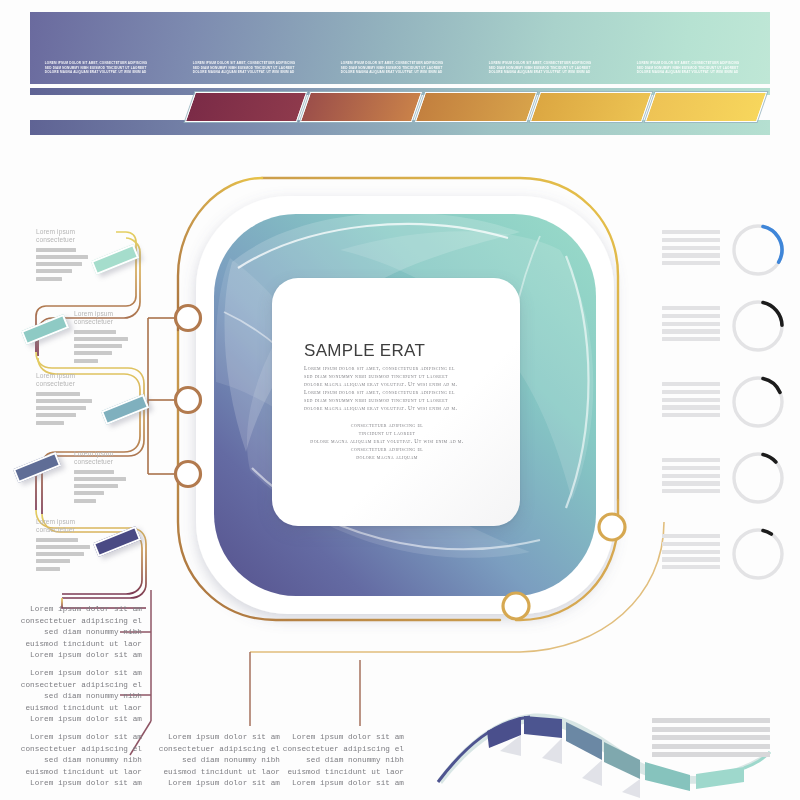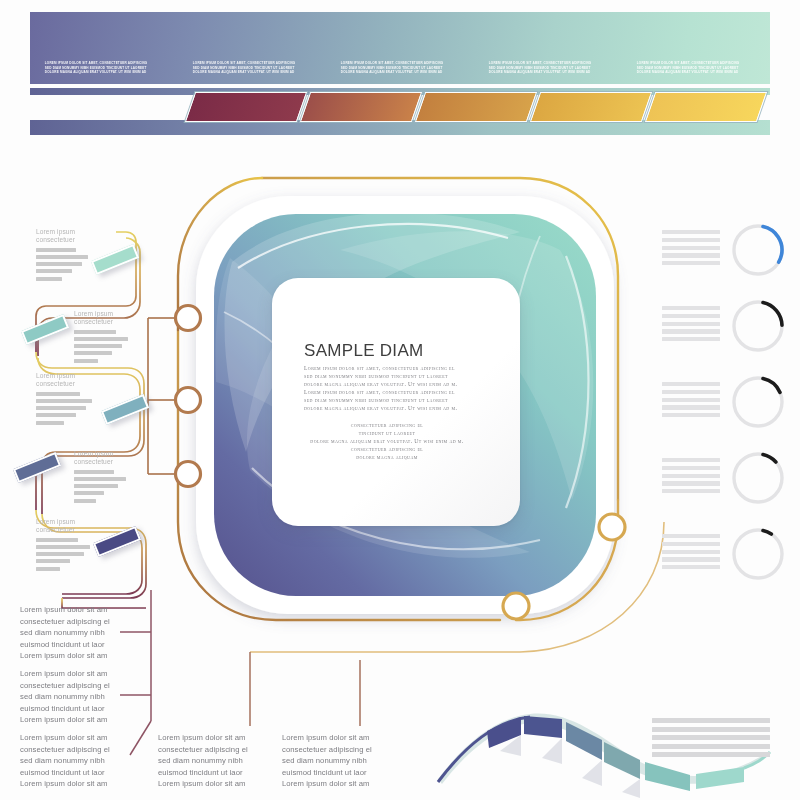--- a/index.html
+++ b/index.html
@@ -85,21 +85,21 @@
   
   .kpi { position: absolute; left: 662px; width: 130px; height: 62px; }
   .kpi .klines { position: absolute; left: 0; top: 8px; width: 58px; }
   .kpi .kline { height: 4.2px; background: #e2e2e4; margin-bottom: 3.6px; border-radius: .5px; }
   .kpi .ring { position: absolute; left: 68px; top: 0; width: 56px; height: 56px; }
 
   
   .btxt {
     position: absolute; width: 122px;
     font-size: 7.7px; line-height: 11.6px; color: #7d7d82;
-    font-family: Liberation Sans, sans-serif; white-space: pre-line; letter-spacing: .05px;
+    font-family: Liberation Mono, monospace; white-space: pre-line; letter-spacing: .05px; text-align: right;
   }
 
   
   .brlines { position: absolute; left: 652px; top: 718px; width: 118px; }
   .brlines .bl { height: 5px; background: #d8d8da; margin-bottom: 3.6px; border-radius: .5px; }
 </style>
 </head>
 <body>
 
 <div id="stage">
@@ -300,21 +300,21 @@
         <div class="lline" style="width: 42px;"></div>
         <div class="lline" style="width: 54px;"></div>
         <div class="lline" style="width: 48px;"></div>
         <div class="lline" style="width: 34px;"></div>
         <div class="lline" style="width: 24px;"></div>
       </div>
       <div class="tab" style="left: 94px; top: 534px; background: rgb(74, 74, 132); transform: rotate(-22deg);"></div>
     </div>
 
   <div class="center-card">
-    <div class="sample-title">SAMPLE DIAM</div>
+    <div class="sample-title">SAMPLE ERAT</div>
     <div class="body-a">Lorem ipsum dolor sit amet, consectetuer adipiscing el
 sed diam nonummy nibh euismod tincidunt ut laoreet
 dolore magna aliquam erat volutpat. Ut wisi enim ad m.
 Lorem ipsum dolor sit amet, consectetuer adipiscing el
 sed diam nonummy nibh euismod tincidunt ut laoreet
 dolore magna aliquam erat volutpat. Ut wisi enim ad m.</div>
     <div class="body-b">consectetuer adipiscing el
 tincidunt ut laoreet
 dolore magna aliquam erat volutpat. Ut wisi enim ad m.
 consectetuer adipiscing el

